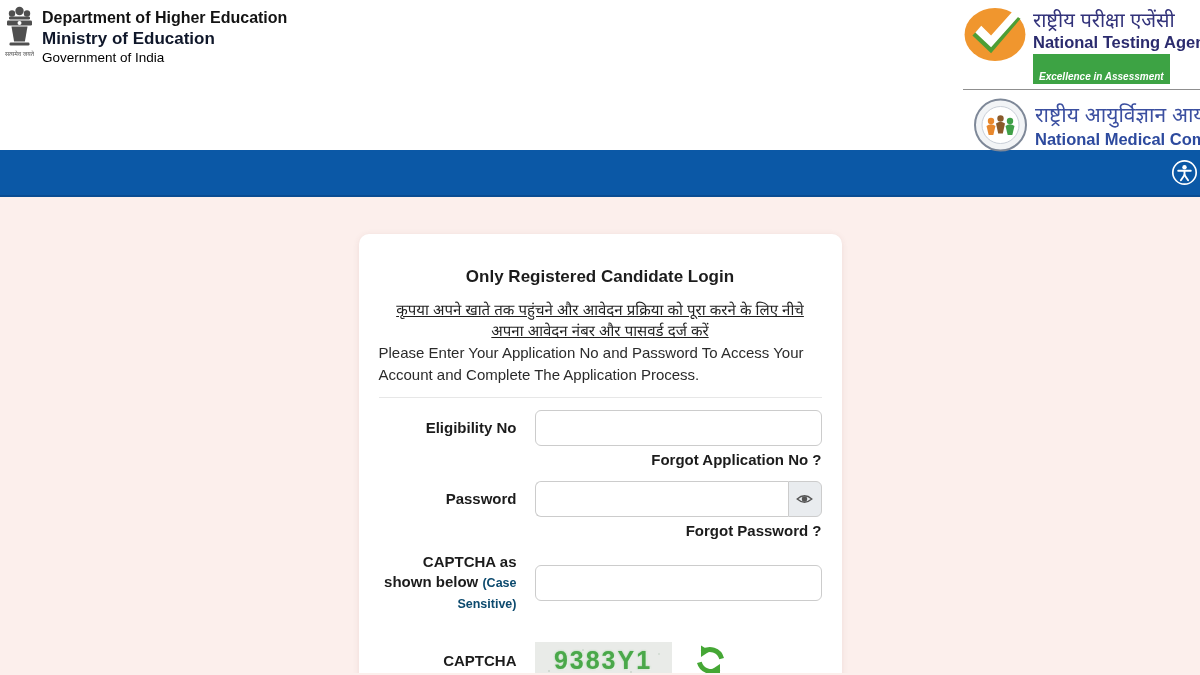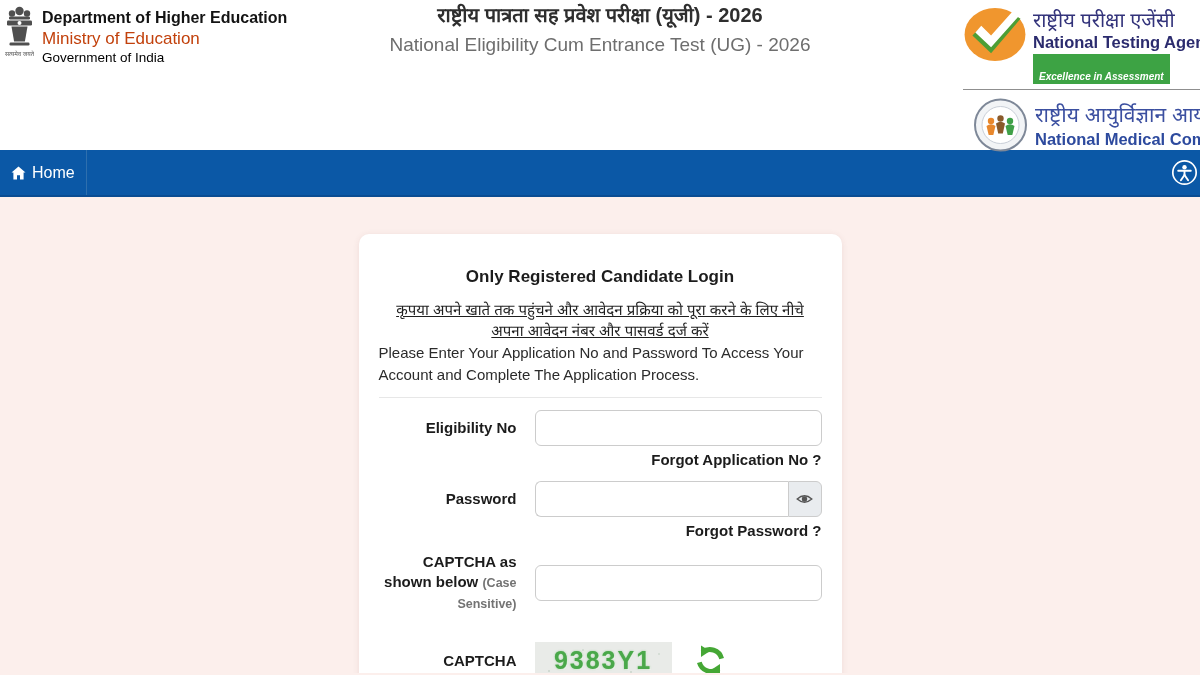--- a/index.html
+++ b/index.html
@@ -9,21 +9,21 @@
     background: #fcefec;
   }
 
   
   .top-header { position: relative; width: 1200px; height: 150px; background: #ffffff; }
 
   .gov-block { position: absolute; left: 5px; top: 5px; display: flex; gap: 8px; align-items: flex-start; }
   .emblem { width: 29px; height: 60px; }
   .gov-text { padding-top: 3px; }
   .gov-line1 { font-size: 16px; font-weight: bold; color: #131313; line-height: 20px; }
-  .gov-line2 { font-size: 17px; font-weight: 400; color: #c2410c; line-height: 21px; }
+  .gov-line2 { font-size: 17px; font-weight: 700; color: #0f172a; line-height: 21px; }
   .gov-line3 { font-size: 13.5px; font-weight: 400; color: #000000; line-height: 17px; }
 
   .center-title { position: absolute; left: 50%; transform: translateX(-50%); top: 0; width: 520px; text-align: center; }
   .title-hi { font-size: 20px; font-weight: bold; color: #2e2e2e; line-height: 28px; margin-top: 1px; }
   .title-en { font-size: 19px; color: #6e6e6e; line-height: 26px; margin-top: 3px; }
 
   .right-logos { position: absolute; left: 963px; top: 0; width: 270px; }
   .nta-row { display: flex; align-items: flex-start; gap: 6px; padding-top: 7px; }
   .nta-logo { width: 64px; height: 55px; flex: 0 0 auto; }
   .nta-hi { font-size: 20px; color: #32327a; line-height: 26px; white-space: nowrap; }
@@ -44,21 +44,21 @@
   
   .main-area { width: 1200px; height: 476px; background: #fcefec; overflow: hidden; border-radius: 8px; }
   .login-card { width: 483px; margin: 37px auto 0; background: #ffffff; border-radius: 10px; box-shadow: 0 1px 6px rgba(120,60,60,0.10); padding: 16px 20px 30px; }
   .card-title { text-align: center; font-size: 17px; font-weight: bold; color: #1c1c1c; margin: 15px 0 11px; line-height: 23px; }
   .card-sub-hi { text-align: center; font-size: 15px; color: #1f1f1f; line-height: 21px; margin-bottom: 1px; text-decoration: underline; }
   .card-sub-en { text-align: left; font-size: 15px; color: #2b2b2b; line-height: 22px; margin-bottom: 11px; }
   .card-divider { border: 0; border-top: 1px solid #e7e7e7; margin: 0 0 12px; }
 
   .form-row { display: flex; align-items: center; }
   .form-label { width: 138px; text-align: right; font-size: 15px; font-weight: bold; color: #1c1c1c; margin-right: 18px; line-height: 20px; flex: 0 0 auto; }
-  .case-note { color: #737373; font-size: 12.5px; font-weight: bold; }
+  .case-note { color: #0c4a6e; font-size: 12.5px; font-weight: bold; }
   .field { flex: 1; }
   .text-input { width: 100%; height: 36px; border: 1px solid #cccccc; border-radius: 6px; outline: none; font-size: 15px; padding: 0 10px; background: #fff; }
   .input-group { display: flex; width: 100%; }
   .input-group .text-input { border-radius: 6px 0 0 6px; border-right: none; flex: 1; }
   .eye-btn { width: 34px; height: 36px; background: #e9ecef; border: 1px solid #cccccc; border-radius: 0 6px 6px 0; display: flex; align-items: center; justify-content: center; cursor: pointer; }
   .forgot-row { text-align: right; font-size: 15px; font-weight: bold; color: #1c1c1c; margin: 5px 0 12px; cursor: pointer; }
   .row-gap { margin-top: 13px; }
   .captcha-row { margin-top: 28px; align-items: center; }
   .captcha-box {
     width: 137px; height: 37px; background: #e9ebe8; display: flex; align-items: center; justify-content: center;
@@ -90,24 +90,20 @@
       </g>
       <text x="14.5" y="51" font-size="6" text-anchor="middle" fill="#4f4f4f">सत्यमेव जयते</text>
     </svg>
     <div class="gov-text">
       <div class="gov-line1">Department of Higher Education</div>
       <div class="gov-line2">Ministry of Education</div>
       <div class="gov-line3">Government of India</div>
     </div>
   </div>
 
-  <div class="center-title">
-    <div class="title-hi">राष्ट्रीय पात्रता सह प्रवेश परीक्षा (यूजी) - 2026</div>
-    <div class="title-en">National Eligibility Cum Entrance Test (UG) - 2026</div>
-  </div>
 
   <div class="right-logos">
     <div class="nta-row">
       <svg class="nta-logo" viewBox="0 0 64 56">
         <ellipse cx="32" cy="28" rx="31" ry="27" fill="#f0962e"></ellipse>
         <path d="M9 29 L28 47 L58 12 L50 7 L28 34 L15 23 Z" fill="#4d9e35"></path>
         <path d="M12 26 L28 41 L60 5 L53 1 L28 29 L18 19 Z" fill="#ffffff"></path>
       </svg>
       <div>
         <div class="nta-hi">राष्ट्रीय परीक्षा एजेंसी</div>
@@ -129,26 +125,20 @@
       </svg>
       <div>
         <div class="nmc-hi">राष्ट्रीय आयुर्विज्ञान आयोग</div>
         <div class="nmc-en">National Medical Commission</div>
       </div>
     </div>
   </div>
 </header>
 
 <nav class="navbar">
-  <div class="nav-home">
-    <svg width="15" height="14" viewBox="0 0 15 14">
-      <path d="M7.5 0.5 L14.5 6.5 H12.6 V13.5 H9 V9.3 H6 V13.5 H2.4 V6.5 H0.5 Z" fill="#ffffff"></path>
-    </svg>
-    <span>Home</span>
-  </div>
   <div class="nav-spacer"></div>
   <svg class="nav-accessibility" viewBox="0 0 27 27">
     <circle cx="13.5" cy="13.5" r="11.7" fill="none" stroke="#ffffff" stroke-width="1.7"></circle>
     <circle cx="13.5" cy="8.2" r="2.2" fill="#ffffff"></circle>
     <line x1="7.2" y1="11.7" x2="19.8" y2="11.7" stroke="#ffffff" stroke-width="1.9" stroke-linecap="round"></line>
     <line x1="13.5" y1="11.5" x2="13.5" y2="16.2" stroke="#ffffff" stroke-width="1.9"></line>
     <line x1="13.5" y1="16" x2="9.9" y2="21.2" stroke="#ffffff" stroke-width="1.9" stroke-linecap="round"></line>
     <line x1="13.5" y1="16" x2="17.1" y2="21.2" stroke="#ffffff" stroke-width="1.9" stroke-linecap="round"></line>
   </svg>
 </nav>

